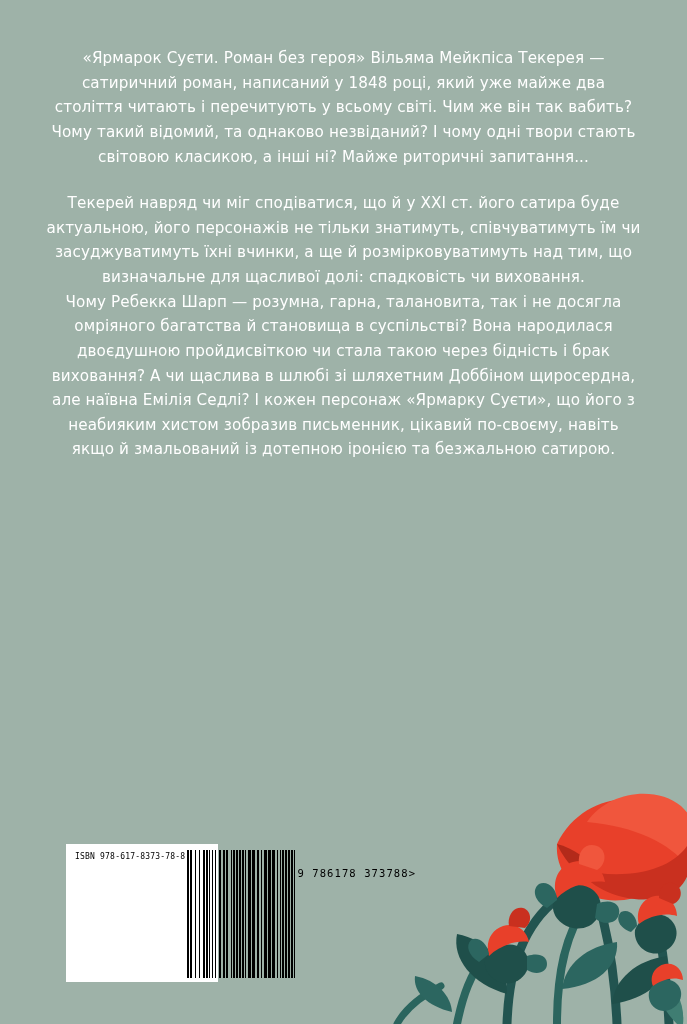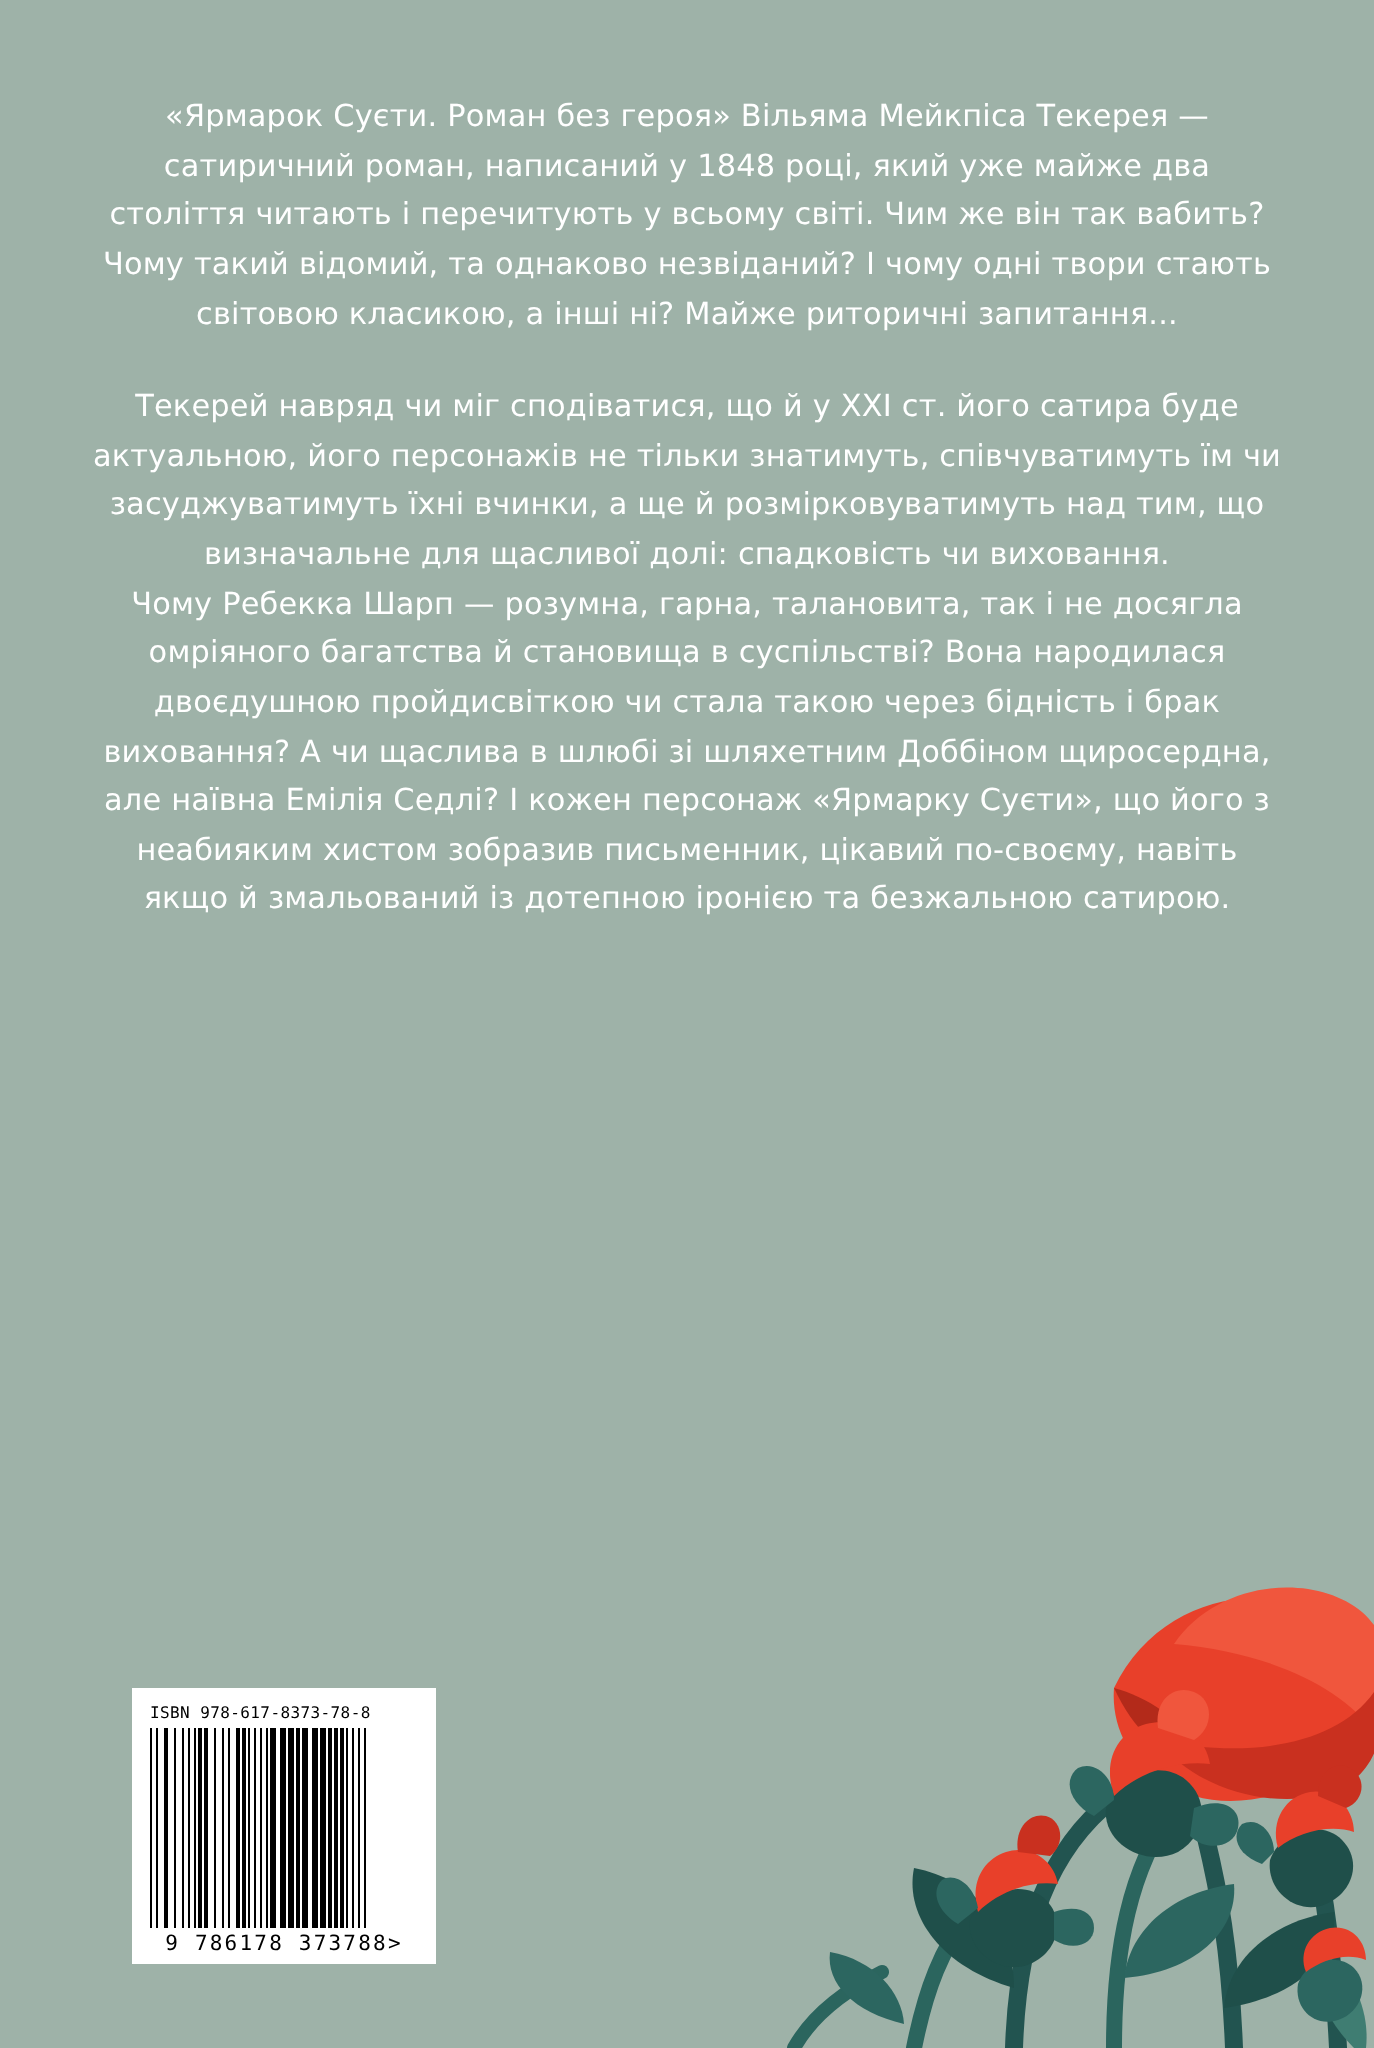--- a/index.html
+++ b/index.html
@@ -52,21 +52,21 @@
   .barcode-box {
     position: absolute;
     left: 66px;
     bottom: 42px;
     width: 152px;
     height: 138px;
     background: #ffffff;
     padding: 6px 7px 4px 7px;
     box-sizing: border-box;
     display: flex;
-    flex-direction: column;
+    flex-direction: row;
   }
   .isbn-text {
     font-family: "DejaVu Sans Mono", monospace;
     font-size: 8px;
     color: #000;
     letter-spacing: .2px;
     margin: 2px 0 3px 2px;
     white-space: nowrap;
   }
   .bars {
@@ -79,21 +79,21 @@
   .bars span {
     display: block;
     background: #000;
   }
   .barnum {
     font-family: "DejaVu Sans Mono", monospace;
     font-size: 10.5px;
     color: #000;
     letter-spacing: 1.1px;
     text-align: center;
-    margin-top: 2px;
+    margin-top: 17px;
     white-space: nowrap;
   }
 </style>
 </head>
 <body>
 
 <div class="page">
 
   <svg class="art" viewBox="0 0 430 330" preserveAspectRatio="none" aria-hidden="true">
 

